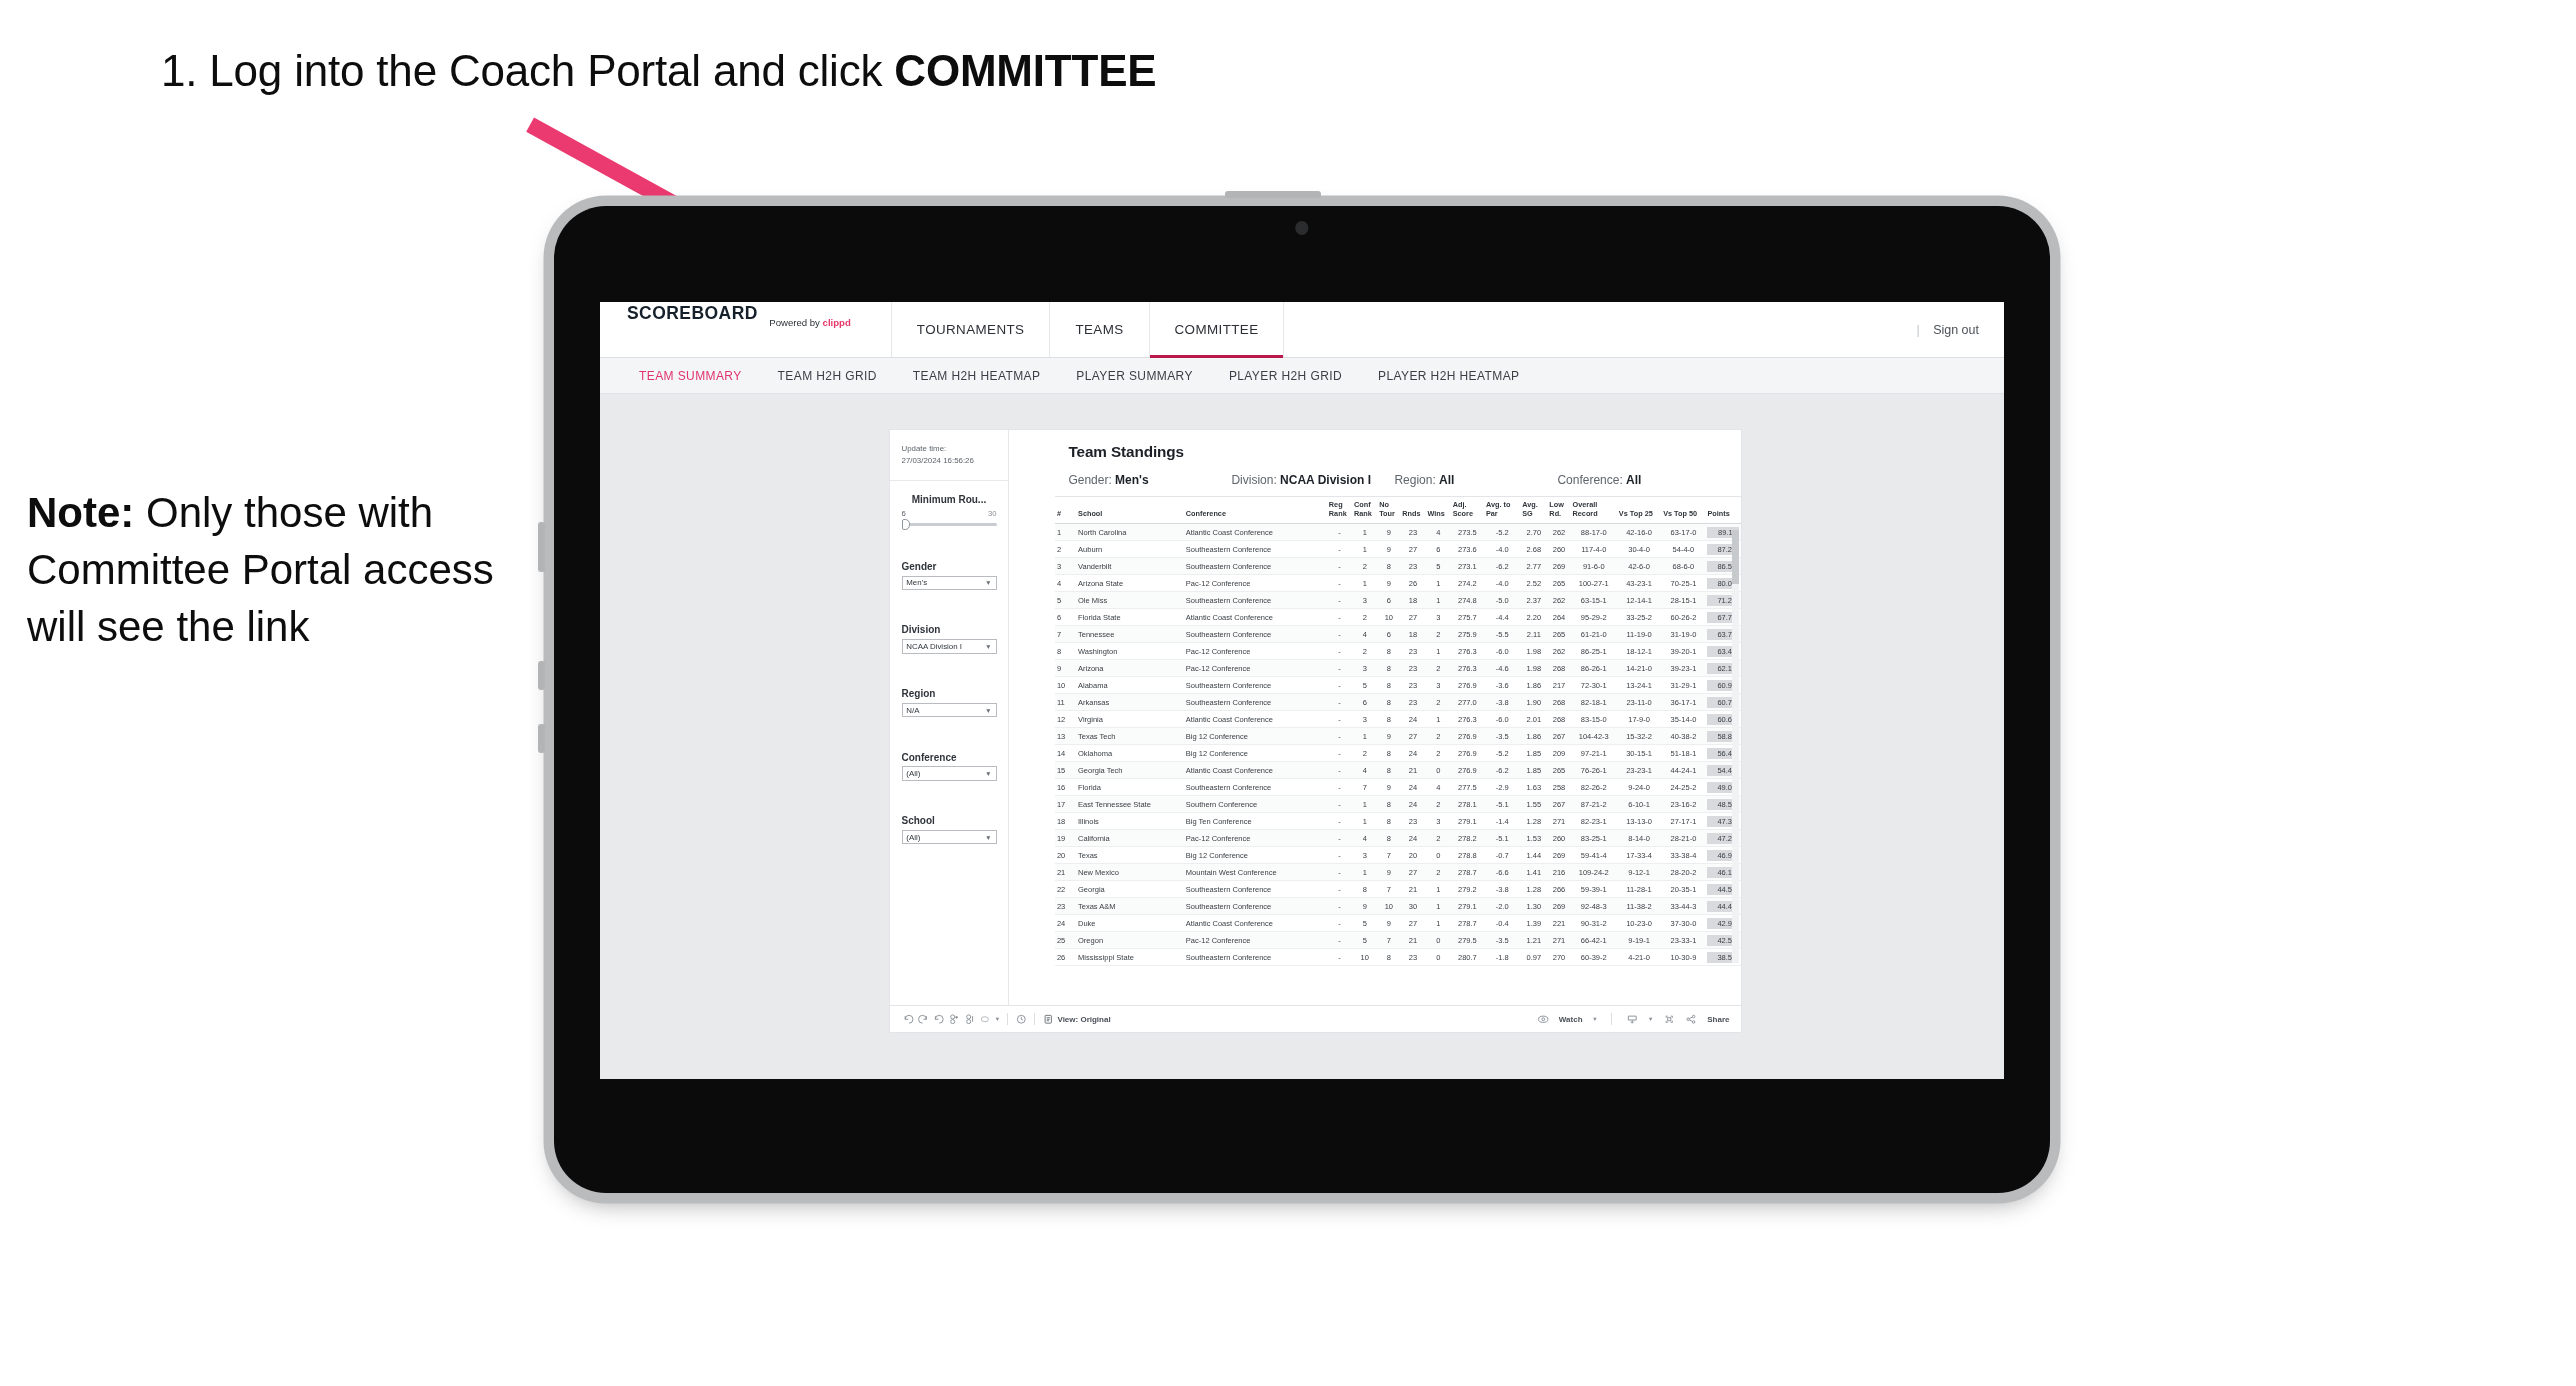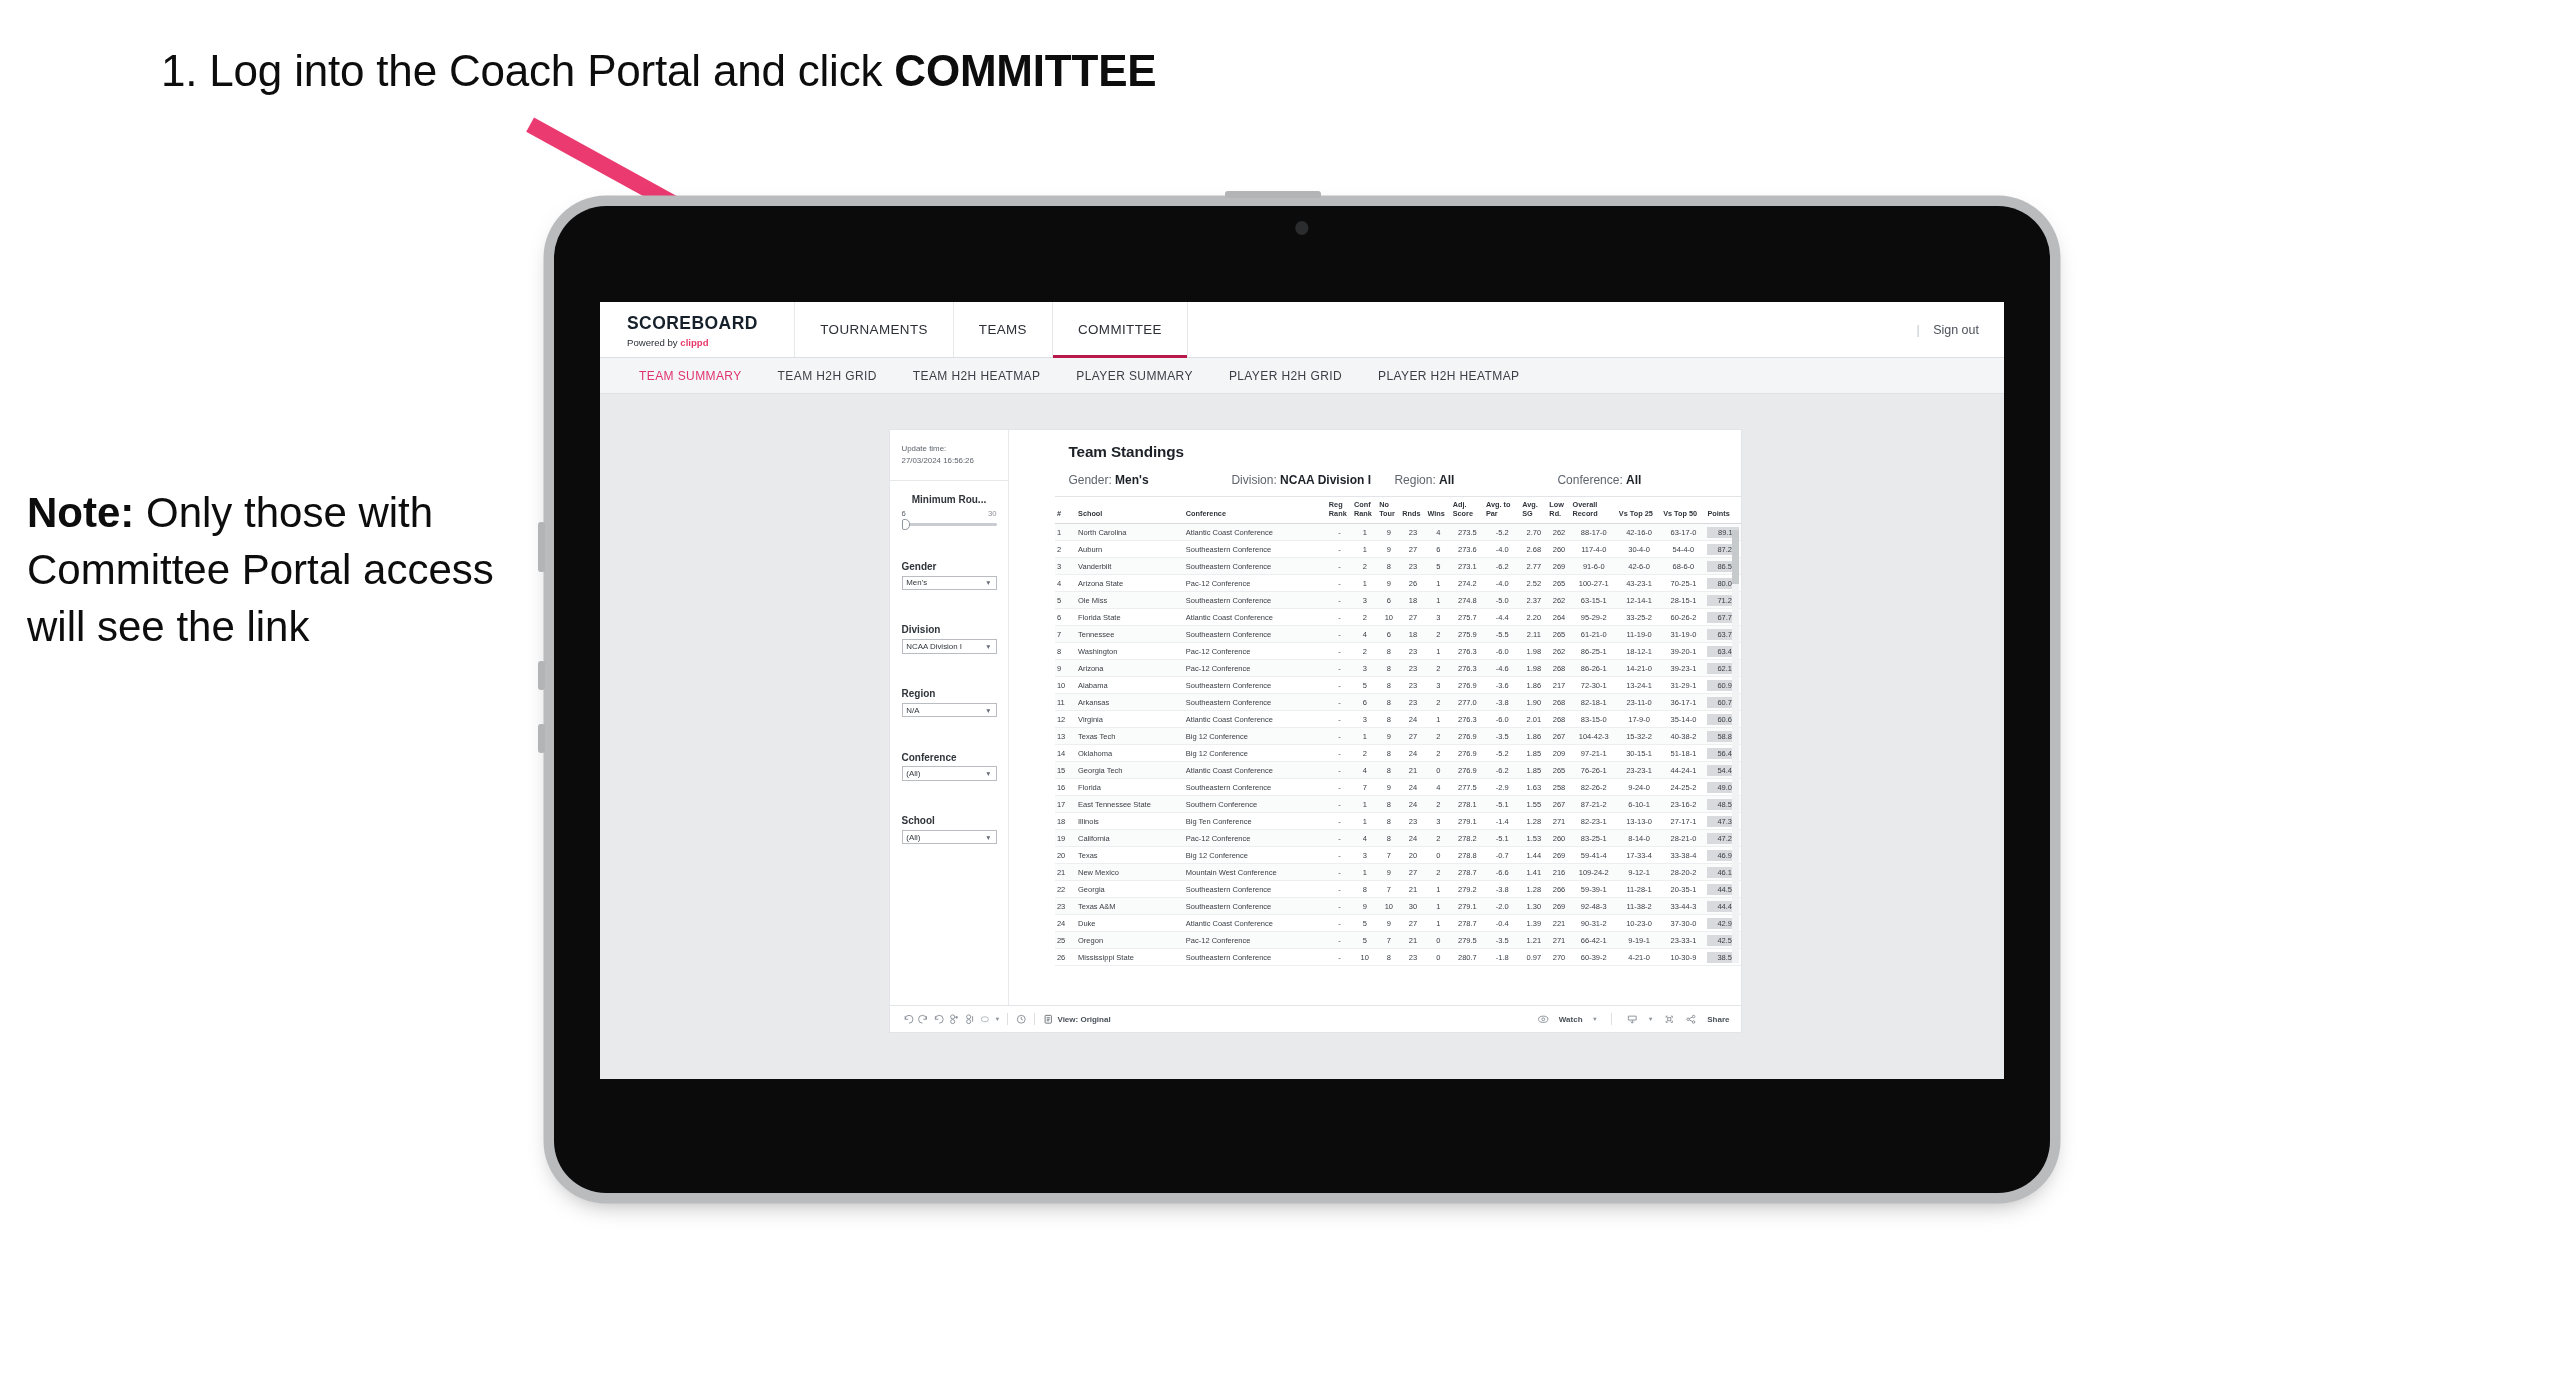--- a/index.html
+++ b/index.html
@@ -70,32 +70,32 @@
   }
 
   
   .appnav {
     height: 56px; background:#fff;
     display:flex; align-items:stretch;
     border-bottom:1px solid #dcdee1;
     position:relative;
   }
   .brand {
-    padding: 0 25px 0 27px;
-    display:flex; flex-direction:column; justify-content:center;
+    padding: 0 40px 0 27px;
+    display:flex; flex-direction:row; justify-content:center;
     border-right:1px solid #e6e8ea;
   }
   .brand-title {
     font-family:"Liberation Sans", sans-serif;
     font-weight:700; font-size:19px; letter-spacing:0.5px;
     color:#16202b;
     transform: scaleX(0.92);
     transform-origin:left center;
   }
-  .brand-sub { font-size:9.6px; color:#2a2f36; margin-top:3px; white-space:nowrap; }
+  .brand-sub { font-size:9.6px; color:#2a2f36; margin-top:15px; white-space:nowrap; }
   .brand-sub .clippd { color:#e8386a; font-weight:700; }
 
   .nav-items { display:flex; align-items:stretch; }
   .nav-item {
     display:flex; align-items:center; justify-content:center;
     padding: 0 25px;
     font-size:13.4px; color:#2c3036; letter-spacing:0.4px;
     border-right:1px solid #e6e8ea;
     position:relative; cursor:pointer;
     white-space:nowrap;

